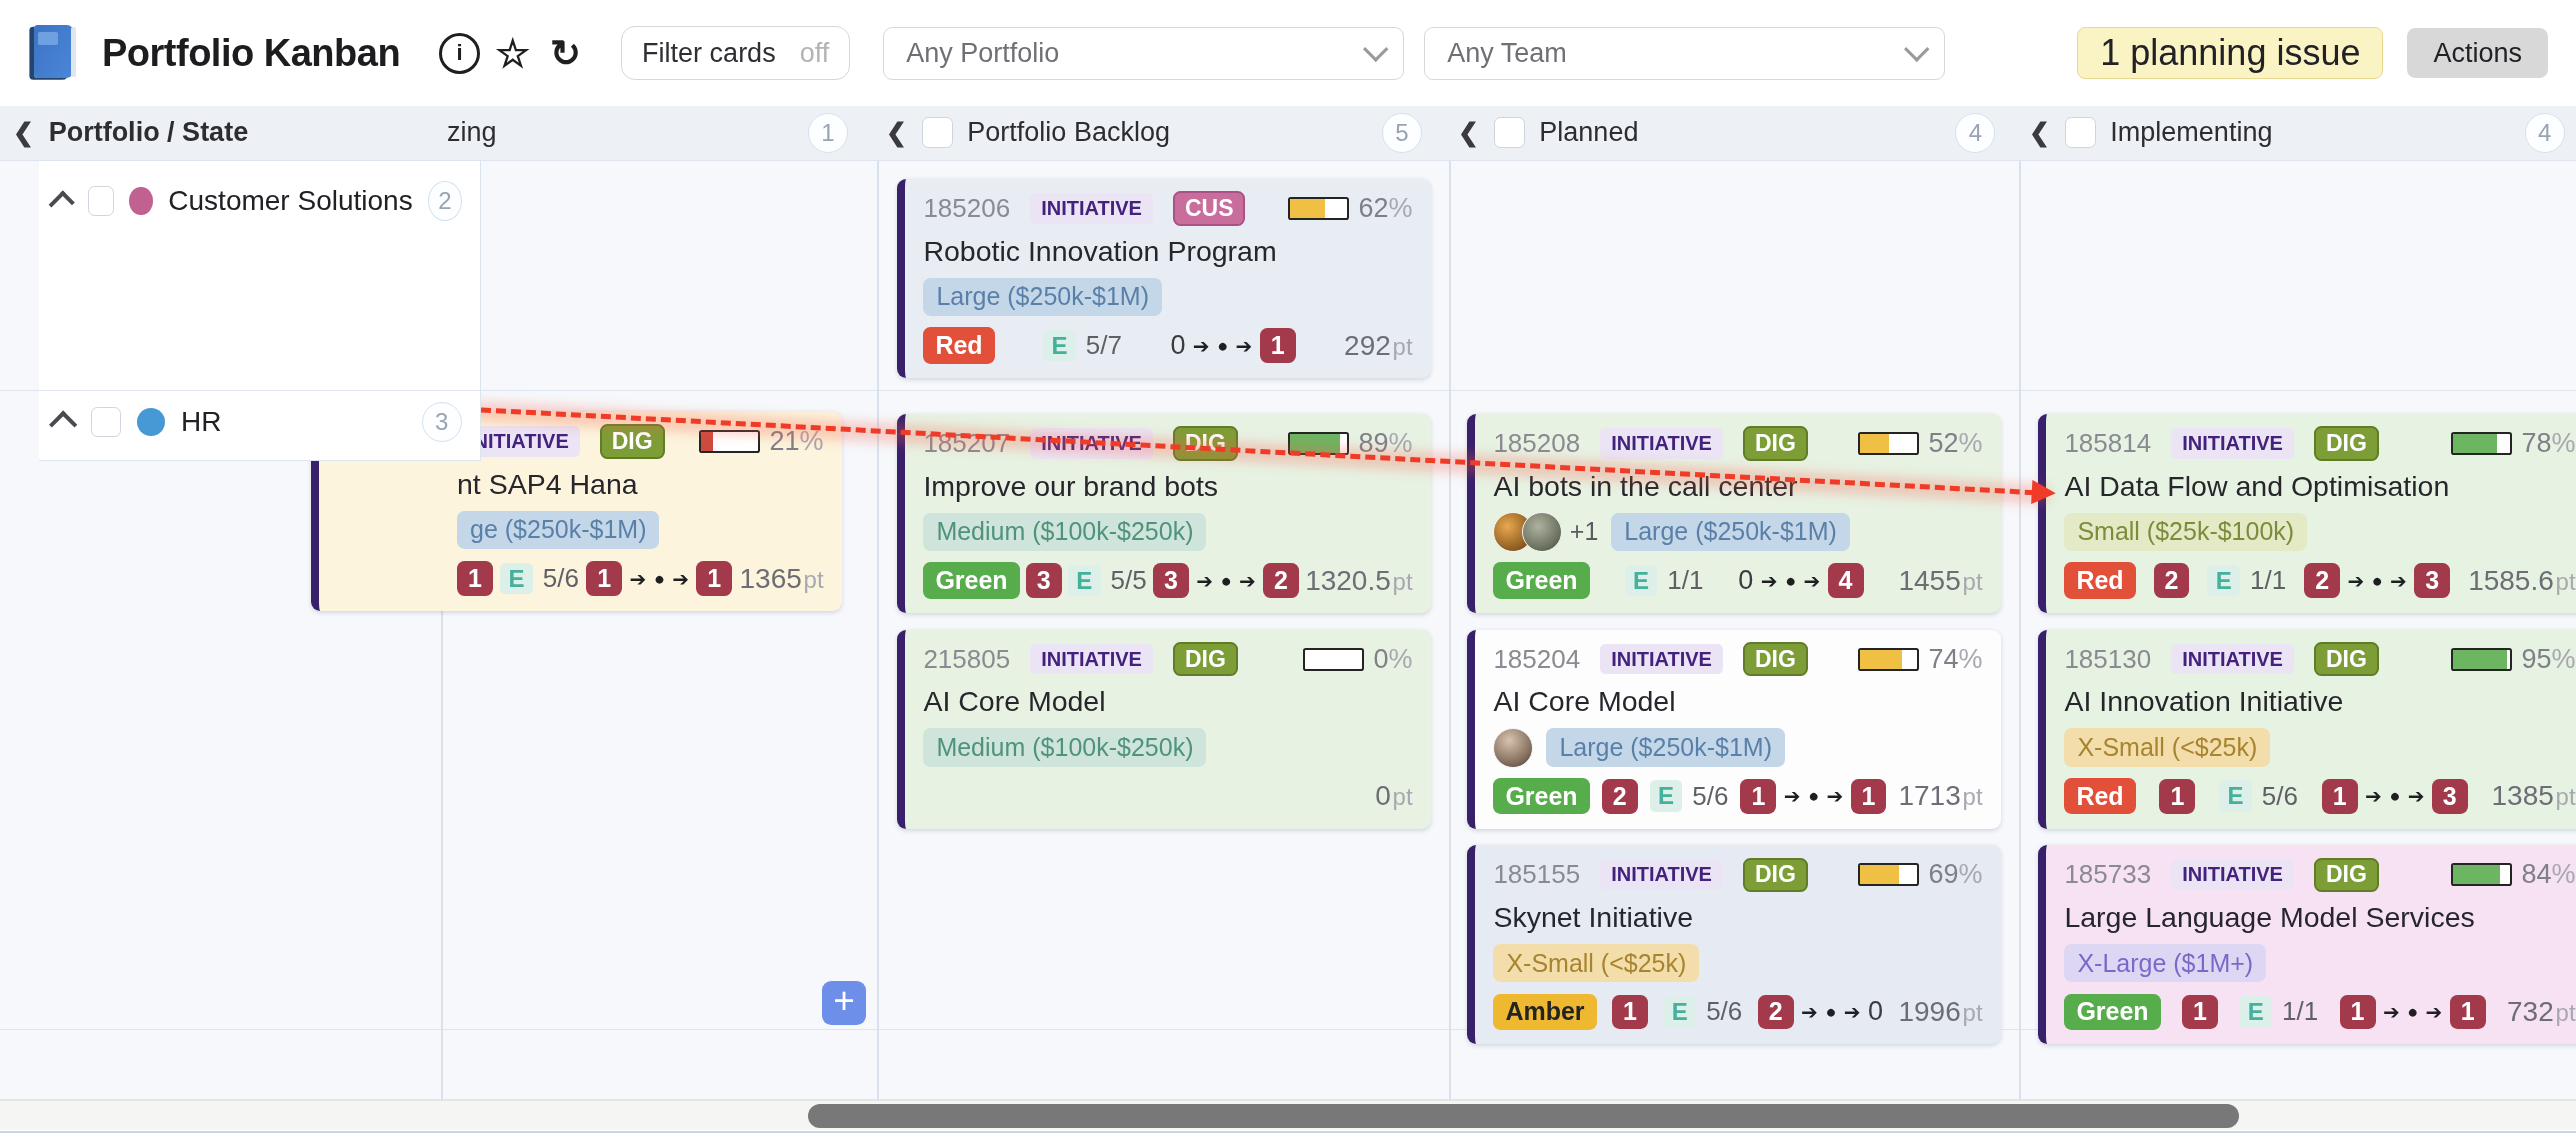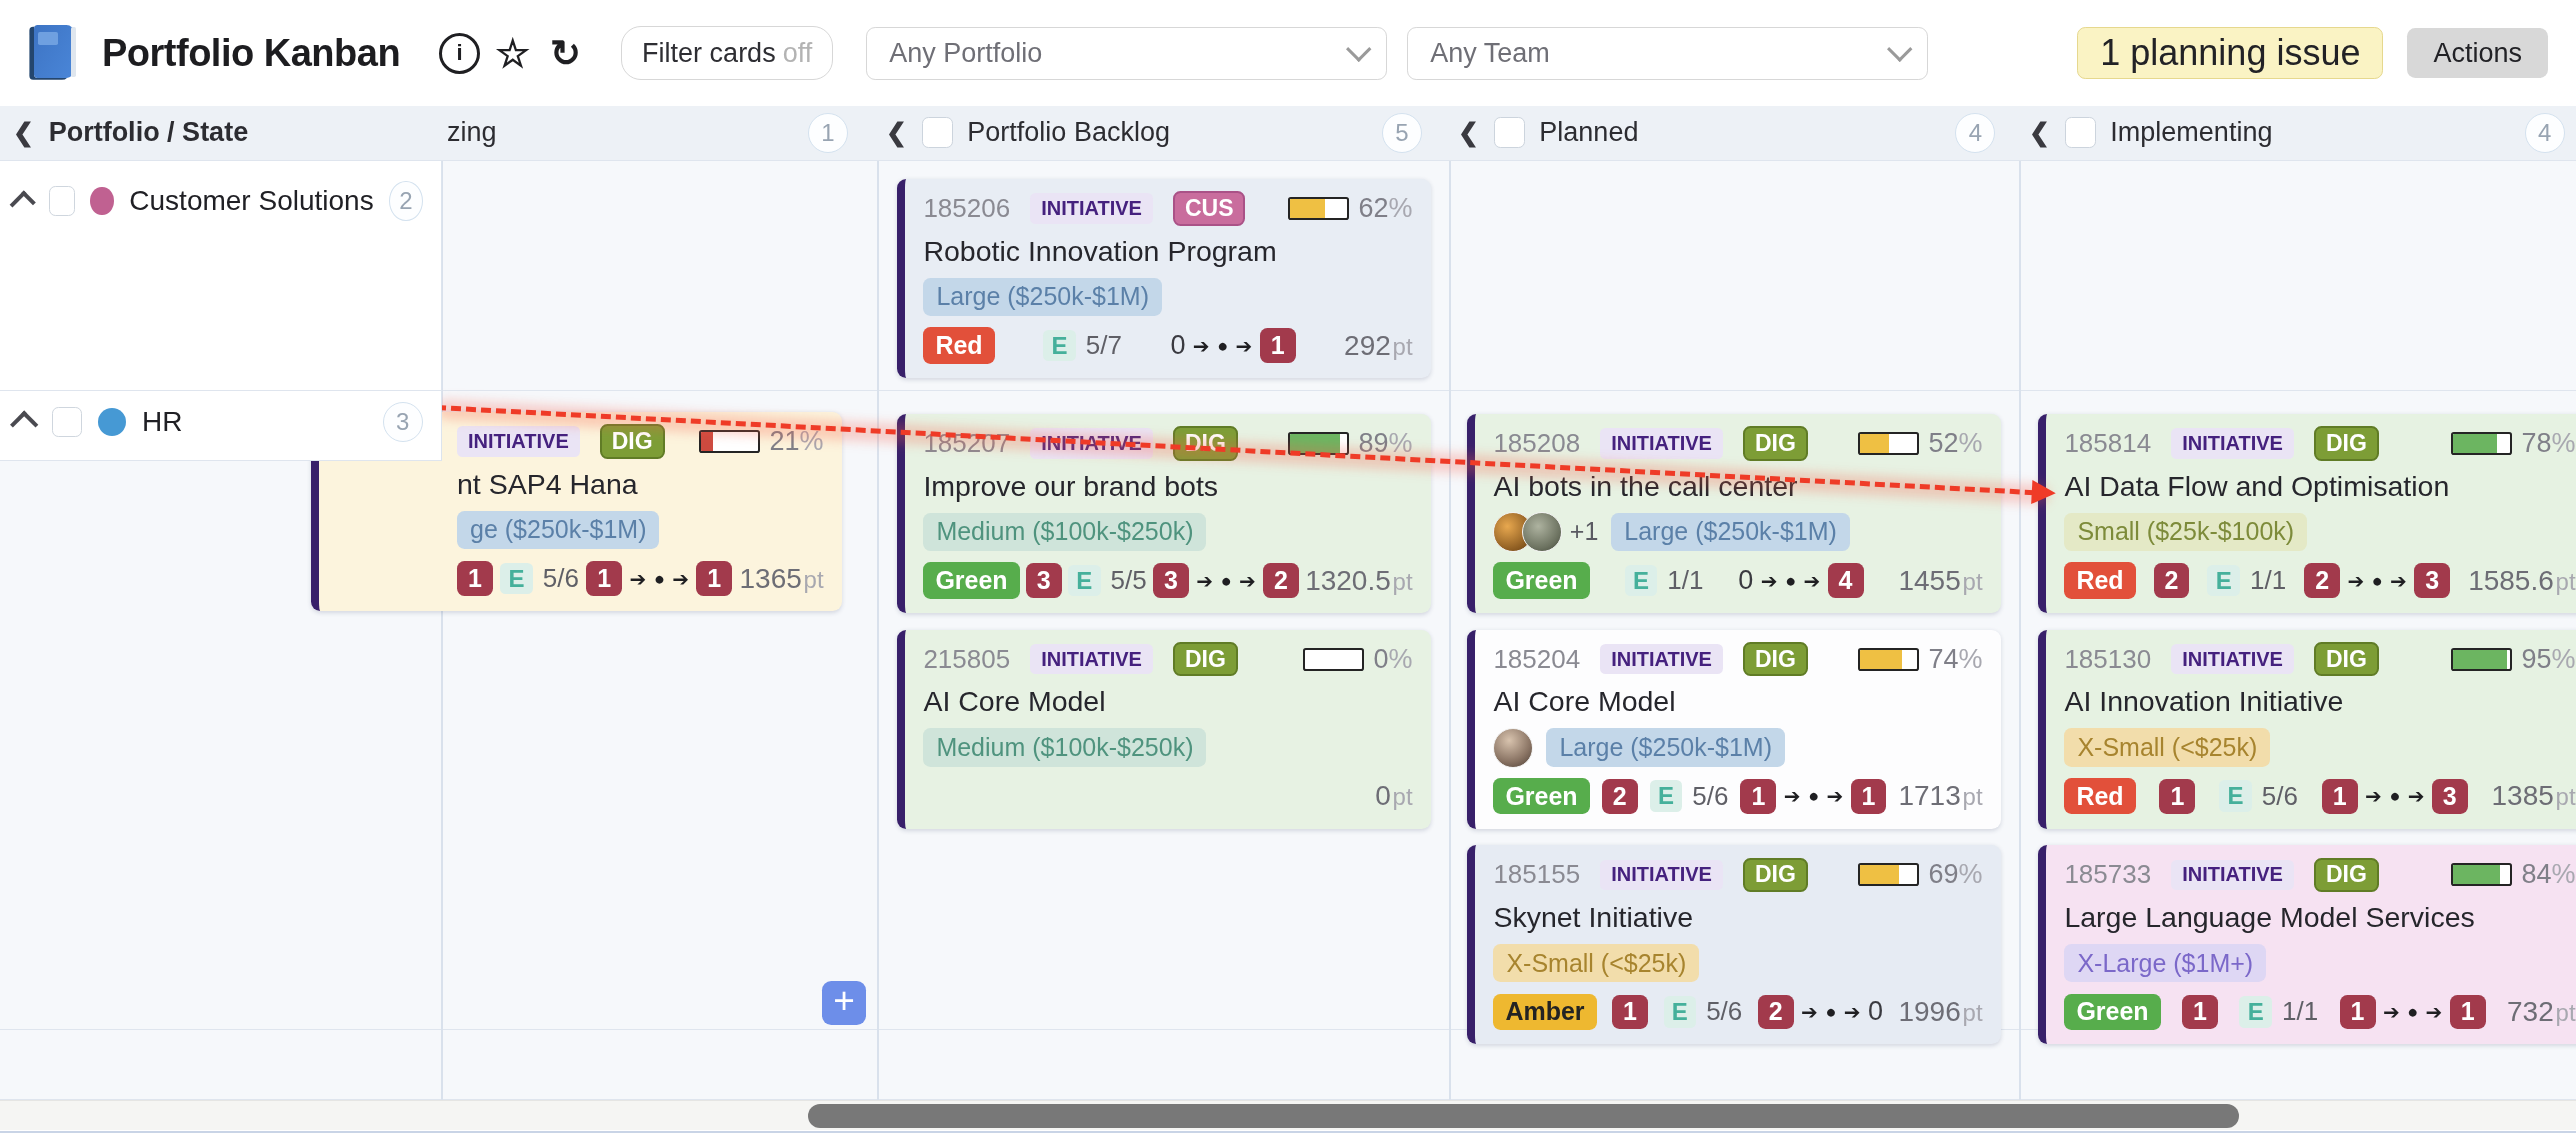--- a/index.html
+++ b/index.html
@@ -13,22 +13,22 @@
   .logo .cover{position:absolute;left:5.5px;top:1.8px;width:40px;height:53px;background:linear-gradient(120deg,#3d74c4,#4a86d8);border-radius:3.7px 7.4px 7.4px 3.7px;box-shadow:-4.6px 1.8px 0 #24466e;}
   .logo .pages{position:absolute;right:1.8px;top:3.7px;width:5.5px;height:50px;background:#dfe6ee;border-radius:1.8px;}
   .logo .band{position:absolute;left:10px;top:8.3px;width:20px;height:13px;background:#6fa0e0;border-radius:1.8px;}
   .app-title{font-size:38px;font-weight:800;letter-spacing:-0.5px;color:#1d1d20;margin-right:33px;white-space:nowrap;}
   .icon-btn{width:53px;height:53px;display:flex;align-items:center;justify-content:center;
             font-size:33px;color:#1f1f22;cursor:pointer;font-weight:700;}
   .info-circle{width:35px;height:35px;border:3.2px solid #1f1f22;border-radius:50%;display:flex;
                align-items:center;justify-content:center;font-size:22px;font-weight:800;font-style:normal;}
   .star-glyph{font-size:39px;}
   .refresh-glyph{font-size:37px;}
-  .filter-btn{margin-left:29px;height:52px;border:1.8px solid #d7d7d7;border-radius:20px;background:#fff;
-              display:flex;align-items:center;gap:7px;padding:0 20px;font-size:27px;color:#2e2e33;}
+  .filter-btn{margin-left:29px;height:52px;border:1.8px solid #d7d7d7;border-radius:14px;background:#fff;
+              display:flex;align-items:center;gap:24px;padding:0 20px;font-size:27px;color:#2e2e33;}
   .filter-btn .state{color:#b3b3b3;}
   .select{height:53px;width:521px;border:1.8px solid #d7d7d7;border-radius:9.2px;background:#fff;
           display:flex;align-items:center;padding:0 22px;box-sizing:border-box;font-size:27px;color:#6f6f76;}
   .select.first{margin-left:33px;} .select+.select{margin-left:20px;}
   .select .caret{margin-left:auto;width:14.7px;height:14.7px;border-right:3.7px solid #9a9a9a;border-bottom:3.7px solid #9a9a9a;transform:rotate(45deg) translateY(-5.5px);}
   .topbar-right{margin-left:auto;display:flex;align-items:center;gap:24px;}
   .planning-pill{height:50px;display:flex;align-items:center;padding:0 22px;border-radius:8.3px;
                  background:#faf3c4;border:1.8px solid #e6d88e;font-size:36px;color:#222226;}
   .actions-btn{height:50px;display:flex;align-items:center;padding:0 26px;border-radius:8.3px;
                background:#d8d8d8;font-size:27px;color:#222226;}
@@ -41,21 +41,21 @@
   .ch .chev{font-size:25px;color:#3a3a40;font-weight:700;cursor:pointer;}
   .ch .cbox{width:29px;height:29px;background:#fff;border:1.8px solid #ccd4dd;border-radius:6.4px;}
   .count-badge{margin-left:auto;width:40px;height:40px;border-radius:50%;background:#fdfeff;
                border:1.8px solid #d4e2ef;color:#98a4b2;font-size:24px;display:flex;align-items:center;
                justify-content:center;box-sizing:border-box;}
 
   
   .lane-row{position:absolute;left:0;width:2576px;background:#f6f8fb;border-bottom:1.8px solid #dfe5ee;box-sizing:border-box;}
   .vline{position:absolute;top:106px;height:995px;width:1.8px;background:#d9e1ec;z-index:1;}
 
-  .sidebar{position:absolute;left:0;top:161px;width:442px;height:939px;z-index:10;}
+  .sidebar{position:absolute;left:0;top:161px;width:442px;height:939px;z-index:10;padding-left:39px;}
   .s-cell{background:#fff;border-bottom:1.8px solid #dfe5ee;border-right:1.8px solid #dce4ee;
           box-sizing:border-box;display:flex;align-items:flex-start;padding:20px 18.4px 0 16.6px;}
   .s-inner{display:flex;align-items:center;gap:15.6px;width:100%;}
   .caret-up{width:15.6px;height:15.6px;border-left:4.6px solid #4a4a50;border-top:4.6px solid #4a4a50;
             transform:rotate(45deg) translateY(3.7px);cursor:pointer;}
   .s-cbox{width:28.5px;height:28.5px;background:#fff;border:1.8px solid #cfd6de;border-radius:6.4px;cursor:pointer;}
   .lane-dot{width:28.5px;height:28.5px;border-radius:50%;}
   .lane-name{font-size:28px;color:#202025;font-weight:500;white-space:nowrap;}
 
   

